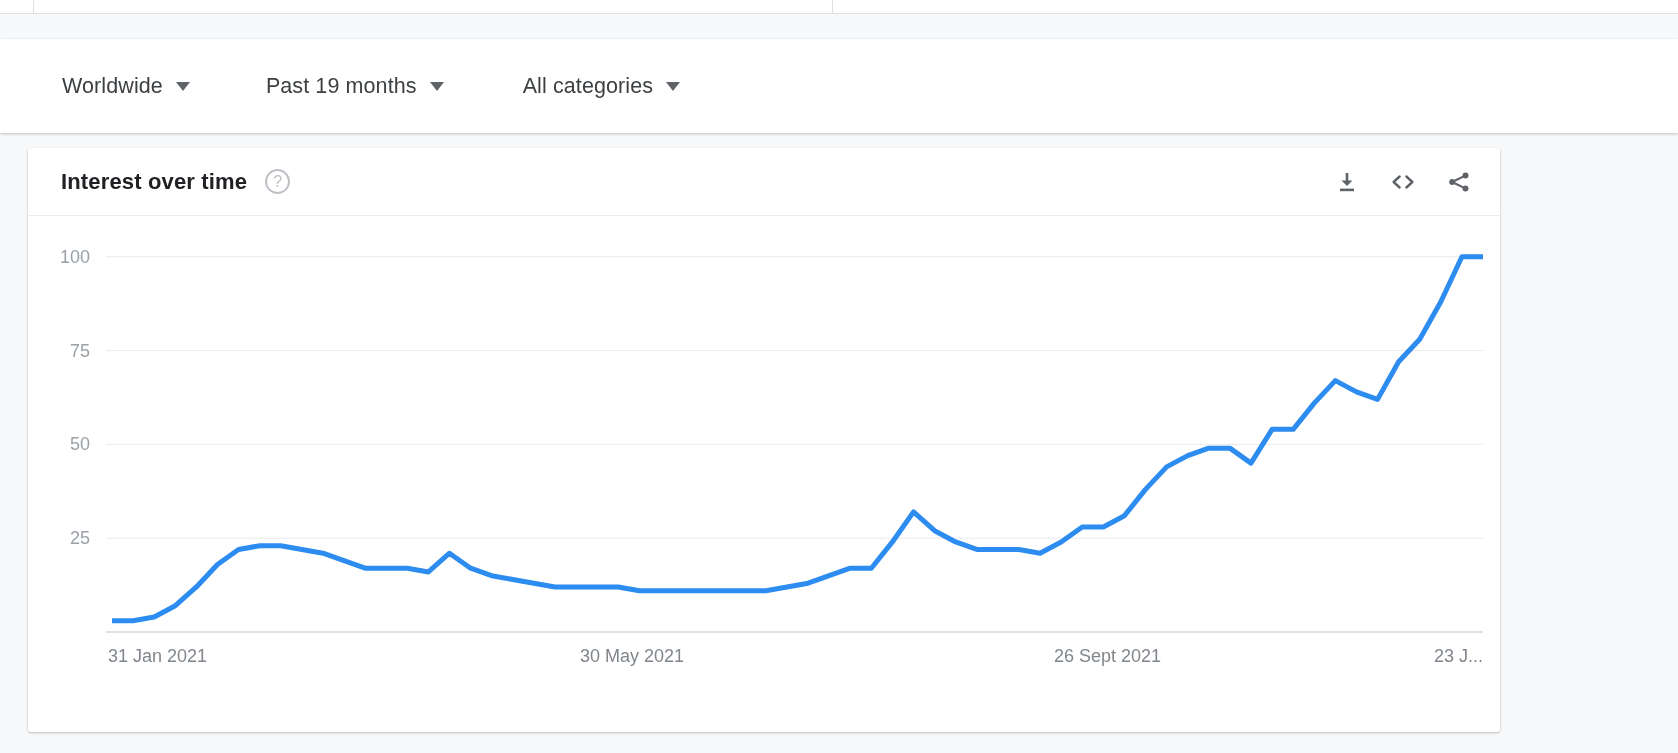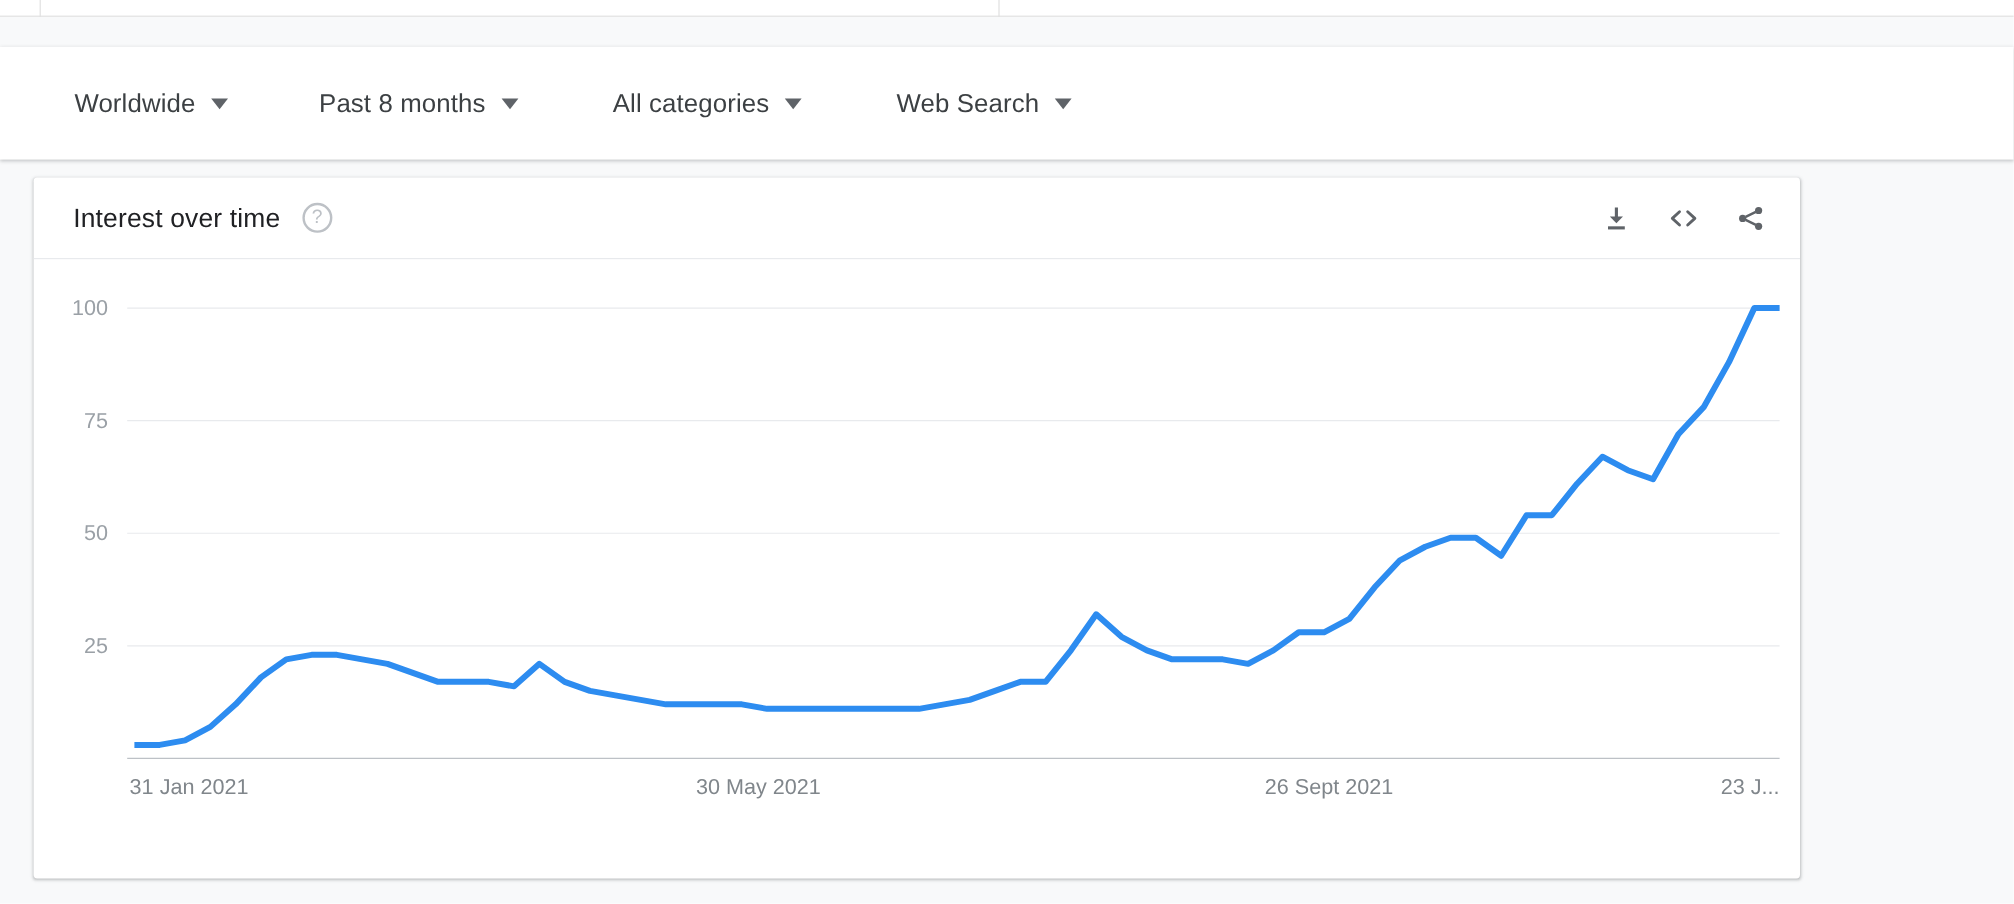--- a/index.html
+++ b/index.html
@@ -94,21 +94,21 @@
     height: 68px;
     border-bottom: 1px solid #e8eaed;
     display: flex;
     align-items: center;
   }
 
   .card-title {
     margin-left: 33px;
     font-size: 22px;
     color: #202124;
-    font-weight: 400;
+    font-weight: 700;
     letter-spacing: 0.15px;
   }
 
   .help-icon {
     margin-left: 18px;
     width: 25px; height: 25px;
     border-radius: 50%;
     border: 2px solid #bdc1c6;
     color: #bdc1c6;
     font-size: 16px;
@@ -177,33 +177,29 @@
 </div>
 
 <div class="filter-bar">
 
   <div class="filter-item" id="filter-worldwide">
     <span class="flabel">Worldwide</span>
     <span class="caret"></span>
   </div>
 
   <div class="filter-item" id="filter-time">
-    <span class="flabel">Past 8 months</span>
+    <span class="flabel">Past 19 months</span>
     <span class="caret"></span>
   </div>
 
   <div class="filter-item" id="filter-category">
     <span class="flabel">All categories</span>
     <span class="caret"></span>
   </div>
 
-  <div class="filter-item" id="filter-searchtype">
-    <span class="flabel">Web Search</span>
-    <span class="caret"></span>
-  </div>
 
 </div>
 
 <div class="card">
 
   <div class="card-header">
     <div class="card-title">Interest over time</div>
     <div class="help-icon">?</div>
 
     <div class="card-actions">

